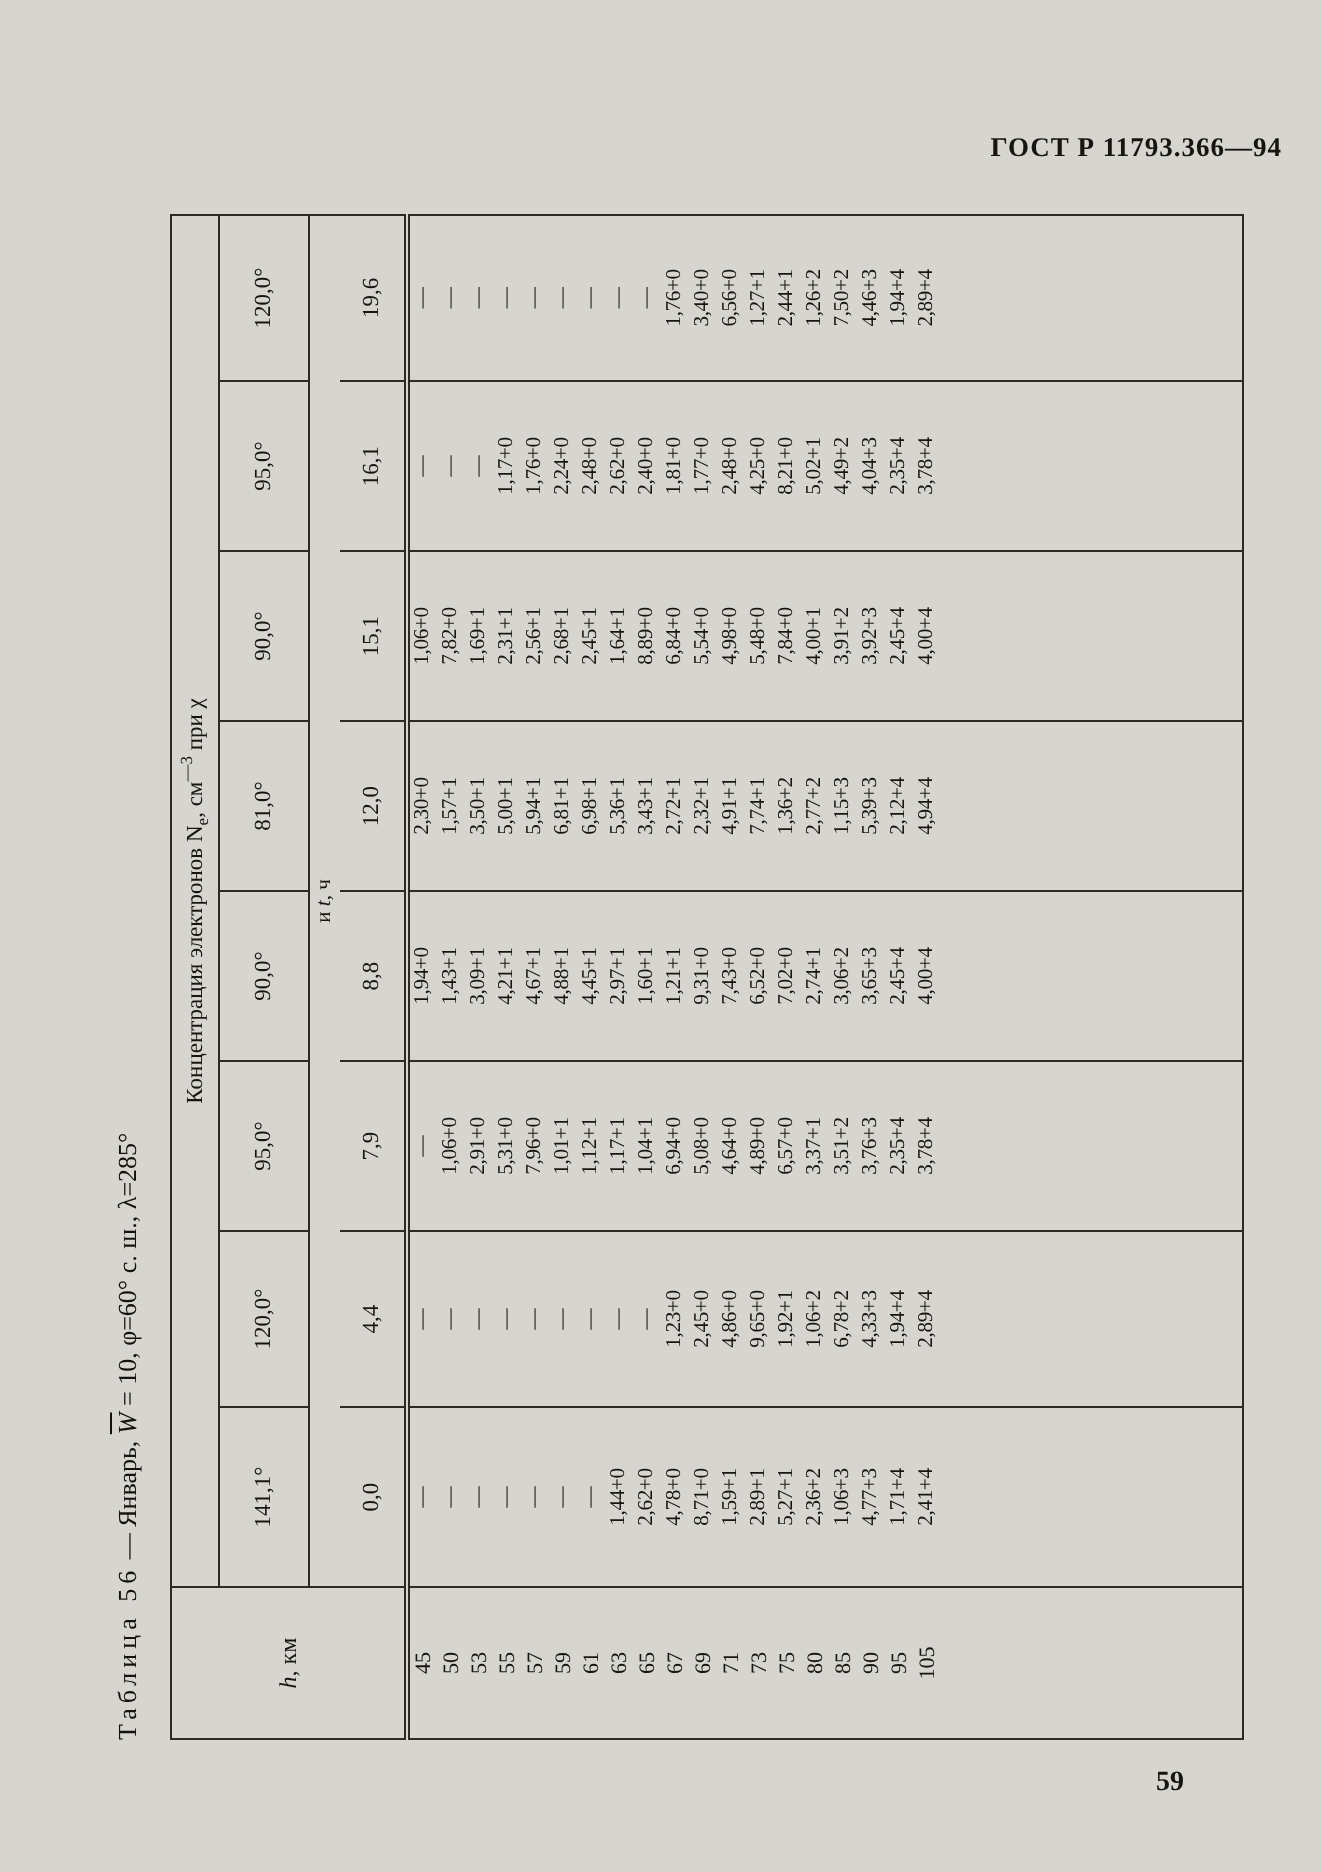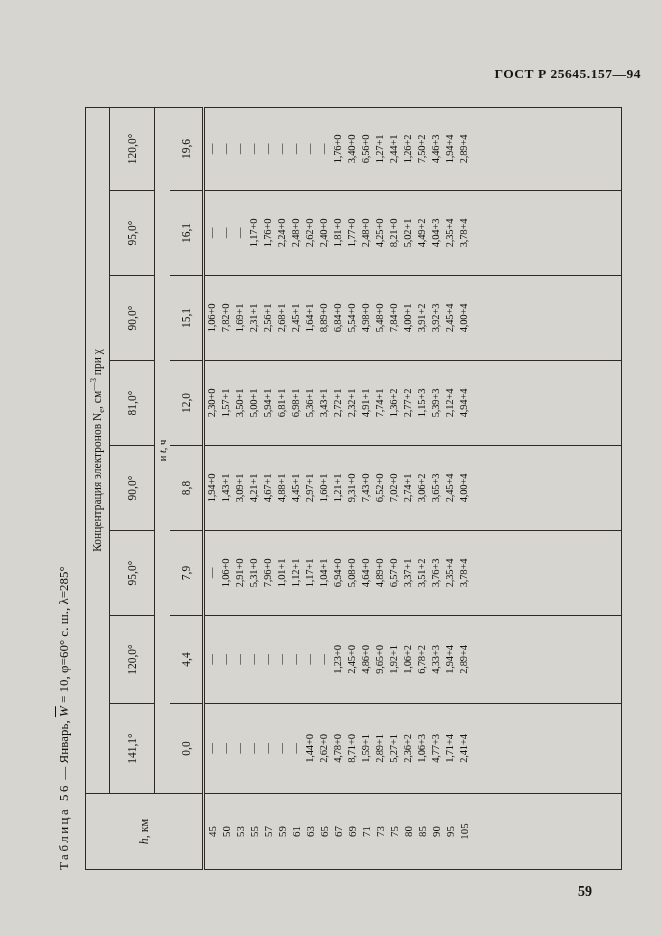--- a/index.html
+++ b/index.html
@@ -60,21 +60,21 @@
   td.dcell{
     border-left:1px solid #2d2a24;border-right:1px solid #2d2a24;
     height:14px;line-height:14px;text-align:center;
     font-size:10.6px;letter-spacing:-.2px;white-space:nowrap;
   }
   tr.filler td{height:150px;}
 </style>
 </head>
 <body>
 
-<div class="gost-header">ГОСТ Р 25645.157—94</div>
+<div class="gost-header">ГОСТ Р 11793.366—94</div>
 
 <div class="rot-outer">
   <div class="rot-inner">
 
     <div class="tbl-title"><span class="tword">Таблица 56</span><span> — Январь, </span><span class="wbar">W</span><span> = 10, φ=60° с. ш., λ=285°</span></div>
 
     <table class="main">
       <colgroup>
         <col style="width:76px">
           <col style="width:90px">

